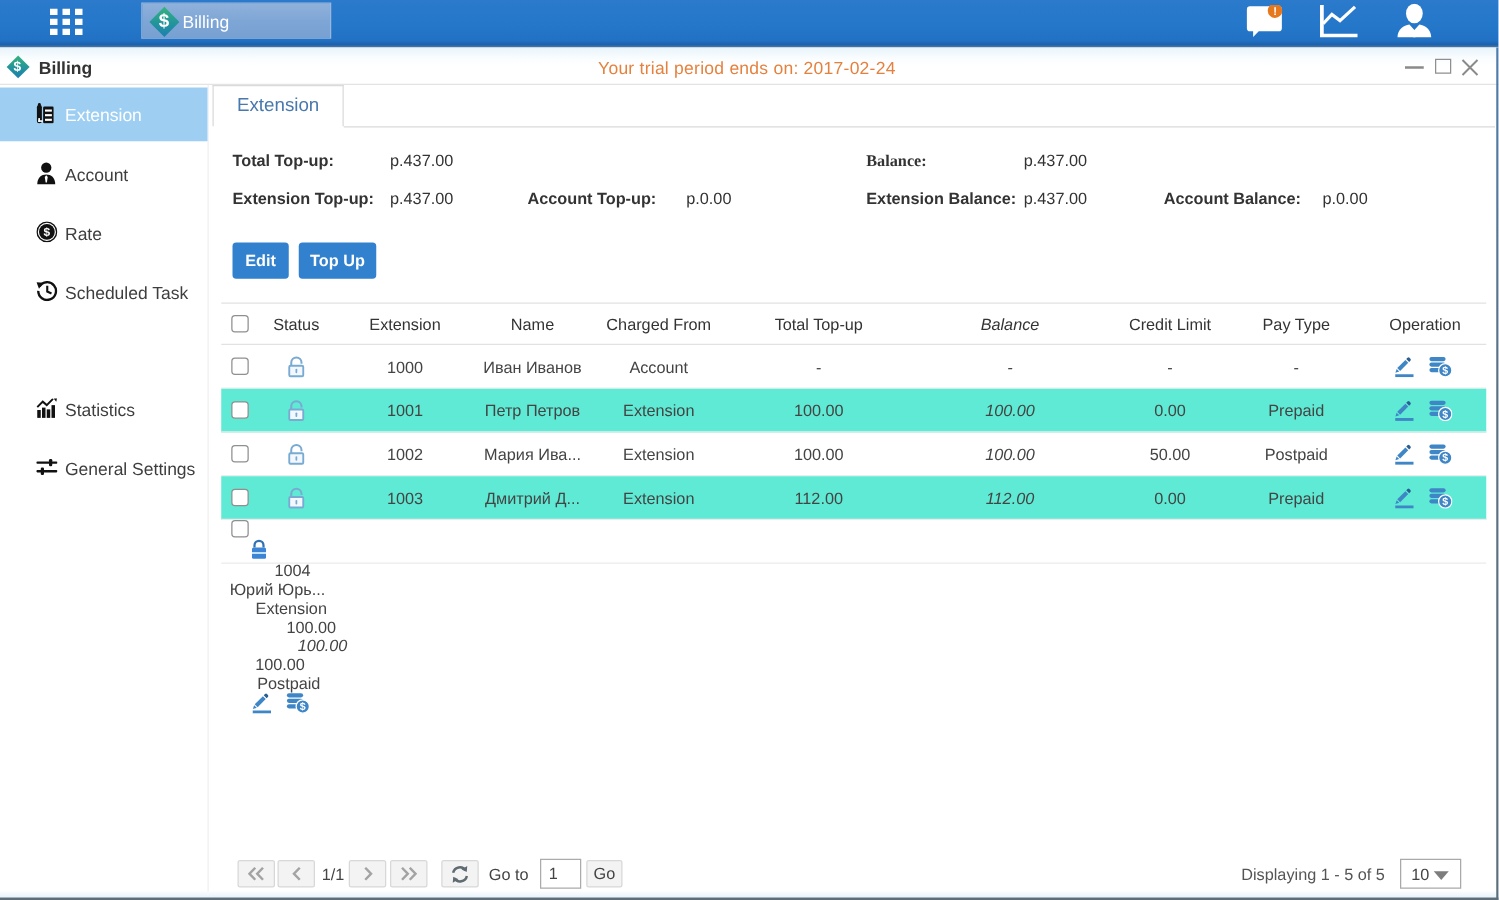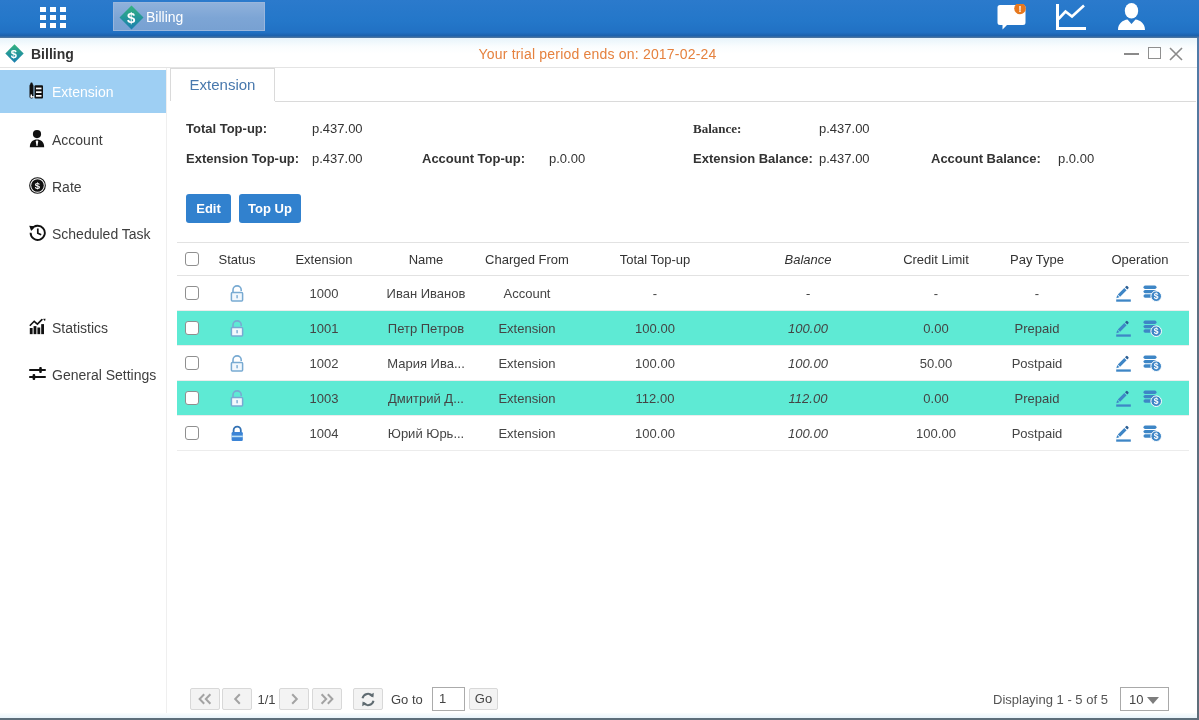--- a/index.html
+++ b/index.html
@@ -369,21 +369,21 @@
               <rect x="0.5" y="0.5" width="13" height="3.4" rx="1.7"></rect>
               <rect x="0.5" y="4.9" width="13" height="3.4" rx="1.7"></rect>
               <rect x="0.5" y="9.3" width="13" height="3.4" rx="1.7"></rect>
             </g>
             <circle cx="13.2" cy="11.2" r="5.3" fill="#3e86c6" stroke="#fff" stroke-width="1"></circle>
             <text x="13.2" y="14.2" font-size="8.5" font-weight="bold" fill="#fff" text-anchor="middle" font-family="Liberation Sans">$</text>
           </svg>
         </div>
       </div>
   </div>
-  <div class="trow" style="top:416px;">
+  <div class="trow" style="top:416px;flex-direction:column;">
     <div class="td c1">
         <div class="cbx"></div>
       </div>
     <div class="td c2">
         <svg width="16" height="19" viewBox="0 0 16 19">
           <path d="M4.6,8 V6.2 a3.6,3.6 0 0 1 7.2,0 V8" fill="none" stroke="#3272b4" stroke-width="1.8"></path>
           <rect x="2.6" y="8" width="11.2" height="9" rx="1.2" fill="#3b84d6"></rect>
           <rect x="2.6" y="11.6" width="11.2" height="1.6" fill="#bfe2f5"></rect>
         </svg>
       </div>

